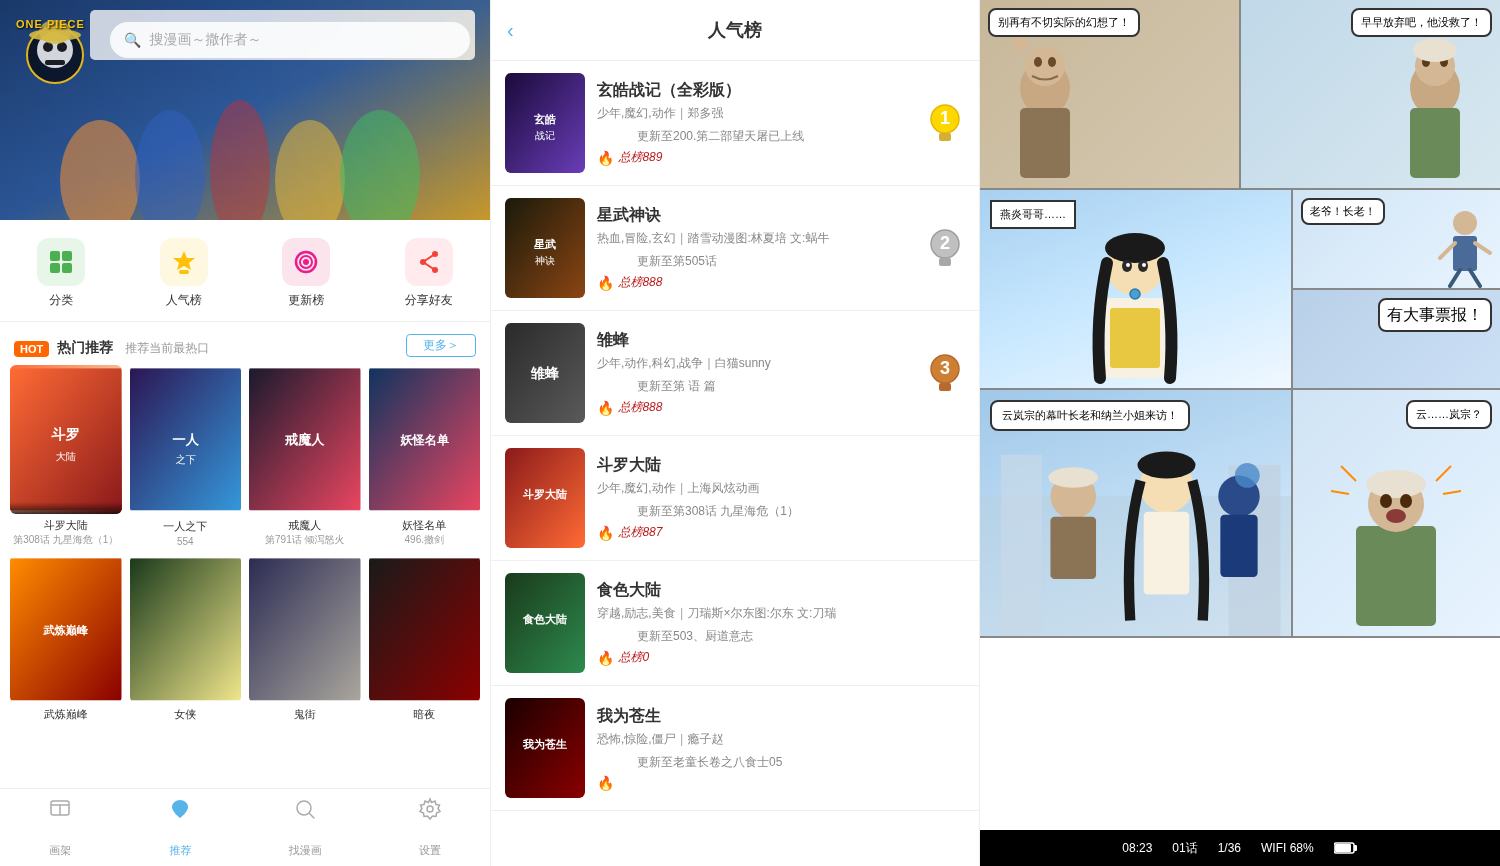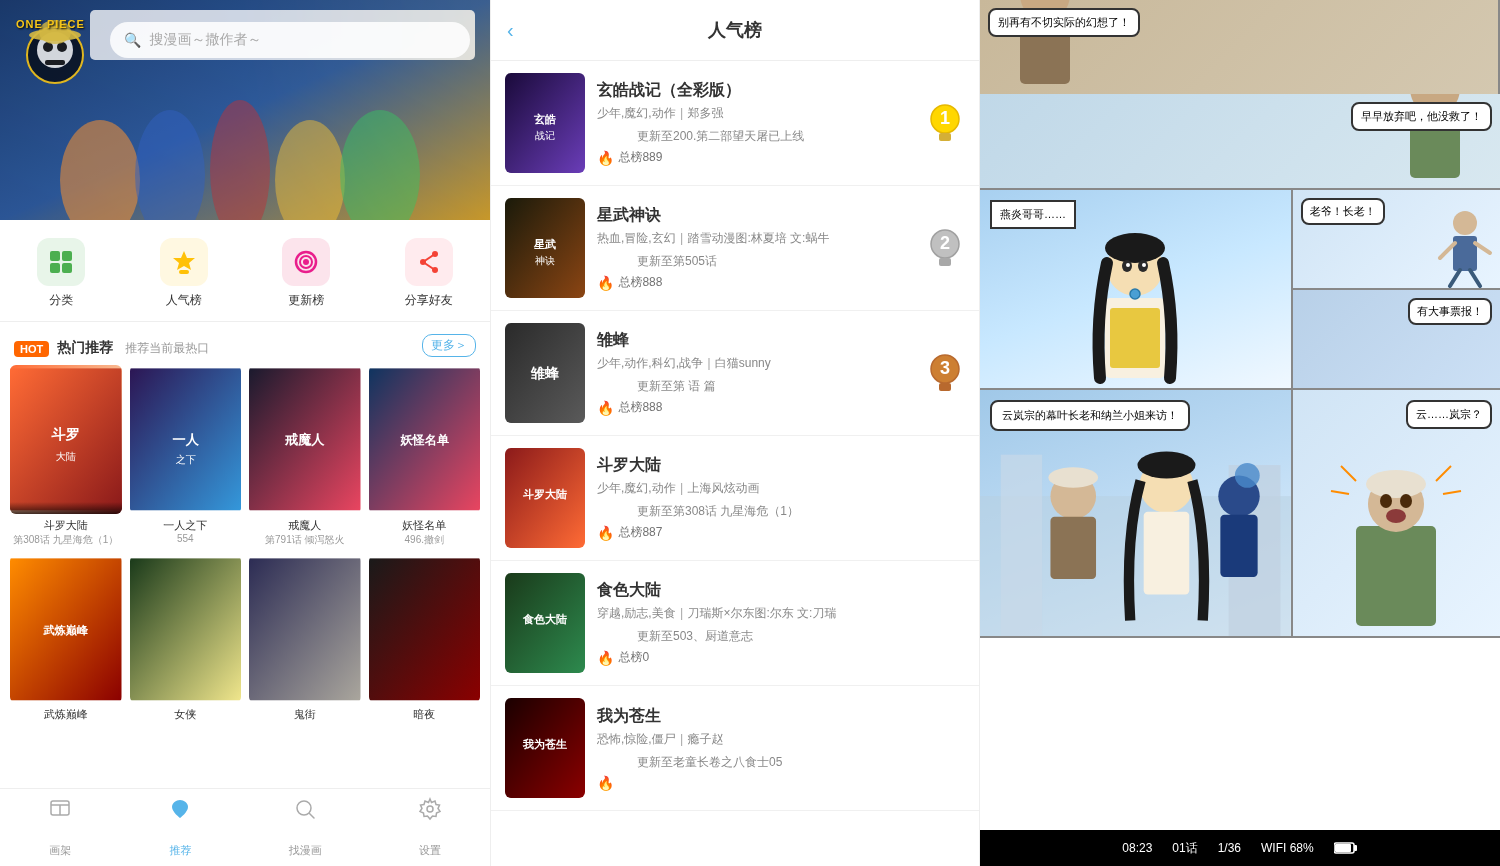--- a/index.html
+++ b/index.html
@@ -16,24 +16,24 @@
     .nav-icons { display: flex; flex-direction: row; justify-content: space-around; align-items: flex-end; padding: 18px 0 12px; background: #fff; border-bottom: 1px solid #eee; }
     .nav-icon-item { display: flex; flex-direction: column; align-items: center; gap: 6px; cursor: pointer; }
     .nav-icon-circle { width: 48px; height: 48px; border-radius: 12px; display: flex; align-items: center; justify-content: center; font-size: 24px; }
     .nav-icon-label { font-size: 12px; color: #333; }
 
     .hot-section { flex: 1; overflow-y: auto; padding: 0 10px; }
     .hot-header { display: flex; align-items: flex-end; gap: 8px; padding: 12px 4px 8px; }
     .hot-badge { background: #ff6600; color: #fff; font-size: 11px; font-weight: bold; padding: 2px 6px; border-radius: 4px; }
     .hot-title { font-size: 14px; font-weight: bold; color: #333; }
     .hot-sub { font-size: 12px; color: #999; margin-left: 4px; }
-    .more-btn { margin-left: auto; font-size: 12px; color: #56b4e9; border: 1px solid #56b4e9; border-radius: 10px; padding: 2px 8px; cursor: pointer; }
+    .more-btn { margin-left: auto; font-size: 12px; color: #56b4e9; border: 1px solid #56b4e9; border-radius: 4px; padding: 2px 16px; cursor: pointer; }
 
     .manga-grid { display: grid; grid-template-columns: repeat(4, 1fr); gap: 8px; padding-bottom: 10px; }
-    .manga-card { display: flex; flex-direction: column; cursor: pointer; }
+    .manga-card { display: flex; flex-direction: column; cursor: pointer; justify-content: space-between; }
     .manga-thumb { width: 100%; aspect-ratio: 3/4; border-radius: 6px; overflow: hidden; position: relative; }
     .manga-name { font-size: 11px; color: #333; text-align: center; margin-top: 4px; white-space: nowrap; overflow: hidden; text-overflow: ellipsis; }
     .manga-sub { font-size: 10px; color: #999; text-align: center; white-space: nowrap; overflow: hidden; text-overflow: ellipsis; }
 
     
     .cover-1 { background: linear-gradient(135deg, #ff6b35 0%, #f7c59f 50%, #8b1a1a 100%); }
 
     
     .manga-thumb-text { position: absolute; bottom: 0; left: 0; right: 0; background: linear-gradient(to top, rgba(0,0,0,0.7), transparent); padding: 8px 4px 4px; }
 
@@ -53,21 +53,21 @@
     .middle-title { font-size: 18px; font-weight: bold; color: #333; }
 
     .rank-list { flex: 1; overflow-y: auto; }
     .rank-item { display: flex; flex-direction: row; align-items: center; padding: 12px 14px; border-bottom: 1px solid #f0f0f0; gap: 12px; cursor: pointer; }
     .rank-thumb { width: 80px; height: 100px; border-radius: 6px; overflow: hidden; flex-shrink: 0; }
     .rank-info { flex: 1; min-width: 0; }
     .rank-name { font-size: 16px; font-weight: bold; color: #333; margin-bottom: 4px; }
     .rank-tags { font-size: 12px; color: #888; margin-bottom: 6px; }
     .rank-update { font-size: 12px; color: #888; margin-bottom: 4px; margin-left: 40px; }
     .rank-total-row { display: flex; align-items: center; gap: 4px; }
-    .rank-total { font-size: 12px; color: #737373; }
+    .rank-total { font-size: 12px; color: #b91c1c; font-style: italic; }
     .rank-badge { width: 40px; height: 40px; flex-shrink: 0; display: flex; align-items: center; justify-content: center; font-size: 28px; }
     .fire-icon { font-size: 14px; color: #ff8c00; }
 
     
     .right-panel { width: 520px; height: 866px; background: #fff; display: flex; flex-direction: column; overflow: hidden; }
     .manga-reader { flex: 1; overflow: hidden; display: flex; flex-direction: column; }
     .manga-pages { flex: 1; display: flex; flex-direction: column; gap: 0; overflow: hidden; }
 
     
     .status-bar { height: 36px; background: #000; display: flex; align-items: center; justify-content: center; gap: 20px; }
@@ -523,21 +523,21 @@
       <div class="rank-badge"></div>
     </div>
 
   </div>
 </div>
 
 <div class="right-panel">
   <div class="manga-reader">
     <div class="manga-pages">
 
-      <div style="height:190px;display:flex;flex-direction:column;border-bottom:2px solid #888">
+      <div style="height:190px;display:flex;border-bottom:2px solid #888">
         <div style="flex:1;background:linear-gradient(135deg,#c8b89a,#d4c8b0);border-right:2px solid #888;position:relative;overflow:hidden">
 
           <svg style="position:absolute;bottom:0;left:10px" width="110" height="160" viewBox="0 0 110 160">
             <ellipse cx="55" cy="60" rx="25" ry="28" fill="#c8a882"></ellipse>
             <circle cx="55" cy="38" r="20" fill="#d4b896"></circle>
             <ellipse cx="48" cy="34" rx="4" ry="5" fill="#6a4a2a"></ellipse>
             <ellipse cx="62" cy="34" rx="4" ry="5" fill="#6a4a2a"></ellipse>
             <path d="M42 48 Q55 55 68 48" stroke="#8b6a4a" stroke-width="2" fill="none"></path>
             <rect x="30" y="80" width="50" height="70" rx="5" fill="#8b7355"></rect>
             <circle cx="30" cy="15" r="8" fill="#d4b896"></circle>
@@ -586,21 +586,21 @@
             <svg style="position:absolute;bottom:0;right:5px" width="60" height="80" viewBox="0 0 60 80">
               <circle cx="30" cy="15" r="12" fill="#d4b896"></circle>
               <rect x="18" y="28" width="24" height="35" rx="3" fill="#4a6a9a"></rect>
               <line x1="20" y1="35" x2="5" y2="50" stroke="#d4b896" stroke-width="4" stroke-linecap="round"></line>
               <line x1="40" y1="35" x2="55" y2="45" stroke="#d4b896" stroke-width="4" stroke-linecap="round"></line>
               <line x1="25" y1="62" x2="15" y2="78" stroke="#3a5a7a" stroke-width="4" stroke-linecap="round"></line>
               <line x1="35" y1="62" x2="45" y2="78" stroke="#3a5a7a" stroke-width="4" stroke-linecap="round"></line>
             </svg>
           </div>
           <div style="flex:1;background:linear-gradient(135deg,#b8d0e8,#cce0f5);position:relative;overflow:hidden">
-            <div style="position:absolute;top:8px;right:8px;background:white;border:2px solid #333;border-radius:8px;padding:4px 7px;font-size:11px;line-height:1.4;text-align:right">有大事票报！</div>
+            <div style="position:absolute;top:8px;right:8px;background:white;border:2px solid #333;border-radius:8px;padding:4px 7px;font-size:16px;line-height:1.4;text-align:right">有大事票报！</div>
           </div>
         </div>
       </div>
 
       <div style="height:248px;display:flex;flex-direction:row;border-bottom:2px solid #888">
         <div style="flex:1.5;background:linear-gradient(160deg,#a0c8e8,#c0ddf5,#e8f4ff);border-right:2px solid #888;position:relative;overflow:hidden">
 
           <svg style="position:absolute;bottom:0;left:0;width:100%;height:100%" viewBox="0 0 300 215" preserveAspectRatio="xMidYMax meet">
 
             <rect x="0" y="80" width="300" height="135" fill="#b8d0e0" opacity="0.5"></rect>

